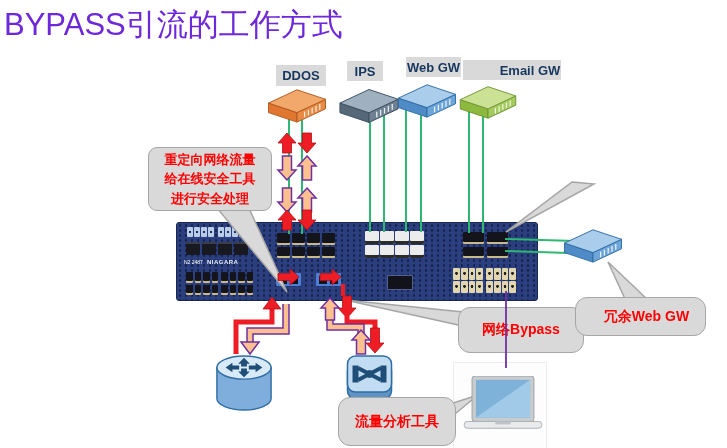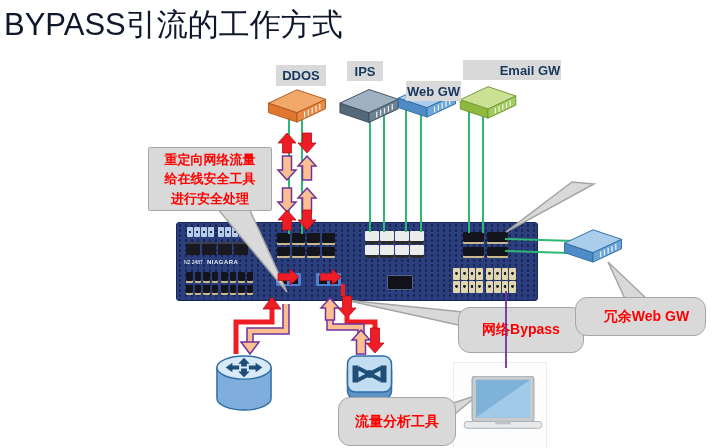--- a/index.html
+++ b/index.html
@@ -1,18 +1,18 @@
 <!DOCTYPE html>
 <html><head>
 <meta charset="utf-8">
 <style>
   html,body{margin:0;padding:0;background:#fff;}
   .stage{position:relative;width:727px;height:448px;background:#ffffff;overflow:hidden;
          font-family:"Liberation Sans","DejaVu Sans",sans-serif;}
-  .title{position:absolute;left:4px;top:4px;font-size:31px;font-weight:500;color:#0f172a;
+  .title{position:absolute;left:4px;top:4px;font-size:31px;font-weight:500;color:#6d28d9;
          letter-spacing:0;white-space:nowrap;z-index:4;text-align:center;}
 
   
   .panel{position:absolute;left:453px;top:362px;width:92px;height:86px;background:#fdfdfd;
          border:1px solid #ededed;z-index:0;}
 
   
   .appliance{position:absolute;left:176px;top:222px;width:360px;height:77px;z-index:1;
              background-color:#2B3E7E;
              background-image:radial-gradient(circle,#16224e 1px,transparent 1.4px);
@@ -41,21 +41,21 @@
   svg.overlay{position:absolute;left:0;top:0;z-index:2;pointer-events:none;}
   svg.topline{position:absolute;left:0;top:0;z-index:5;pointer-events:none;}
   .icon{position:absolute;z-index:3;}
 
   
   .taglabel{position:absolute;z-index:4;background:#D9D9D9;color:#17375E;font-weight:600;
             font-size:13px;display:flex;align-items:center;justify-content:center;}
   .bubble{position:absolute;z-index:4;background:#D9D9D9;border:1.5px solid #A6A6A6;
           border-radius:12px;color:#FF0000;font-weight:bold;font-size:14px;
           display:flex;align-items:center;justify-content:center;text-align:center;}
-  .bubble.small-r{border-radius:2px;font-size:13px;line-height:1.5;}
+  .bubble.small-r{border-radius:9px;font-size:13px;line-height:1.5;}
 </style>
 </head>
 <body>
 
 <div class="stage">
 
   <div class="title">BYPASS引流的工作方式</div>
 
   <div class="panel"></div>
 
@@ -312,21 +312,21 @@
     <rect x="2" y="47" width="80" height="7" rx="3" fill="#E8EAEC" stroke="#ABB0B4"></rect>
     <rect x="34" y="47" width="16" height="3" fill="#C0C4C8"></rect>
   </svg>
 
   <div class="taglabel" style="left:276px;top:65px;width:50px;height:21px;">
       <span>DDOS</span>
     </div>
   <div class="taglabel" style="left:347px;top:61px;width:36px;height:20px;">
       <span>IPS</span>
     </div>
-  <div class="taglabel" style="left:406px;top:57px;width:55px;height:20px;margin-top:24px;">
+  <div class="taglabel" style="left:406px;top:57px;width:55px;height:20px;">
       <span>Web GW</span>
     </div>
   <div class="taglabel" style="left:463px;top:60px;width:62px;height:20px;padding-left:36px;">
       <span>Email GW</span>
     </div>
 
   <div class="bubble small-r" style="left:148px;top:147px;width:122px;height:62px;">
     <div>
       <span>重定向网络流量</span><br>
       <span>给在线安全工具</span><br>

